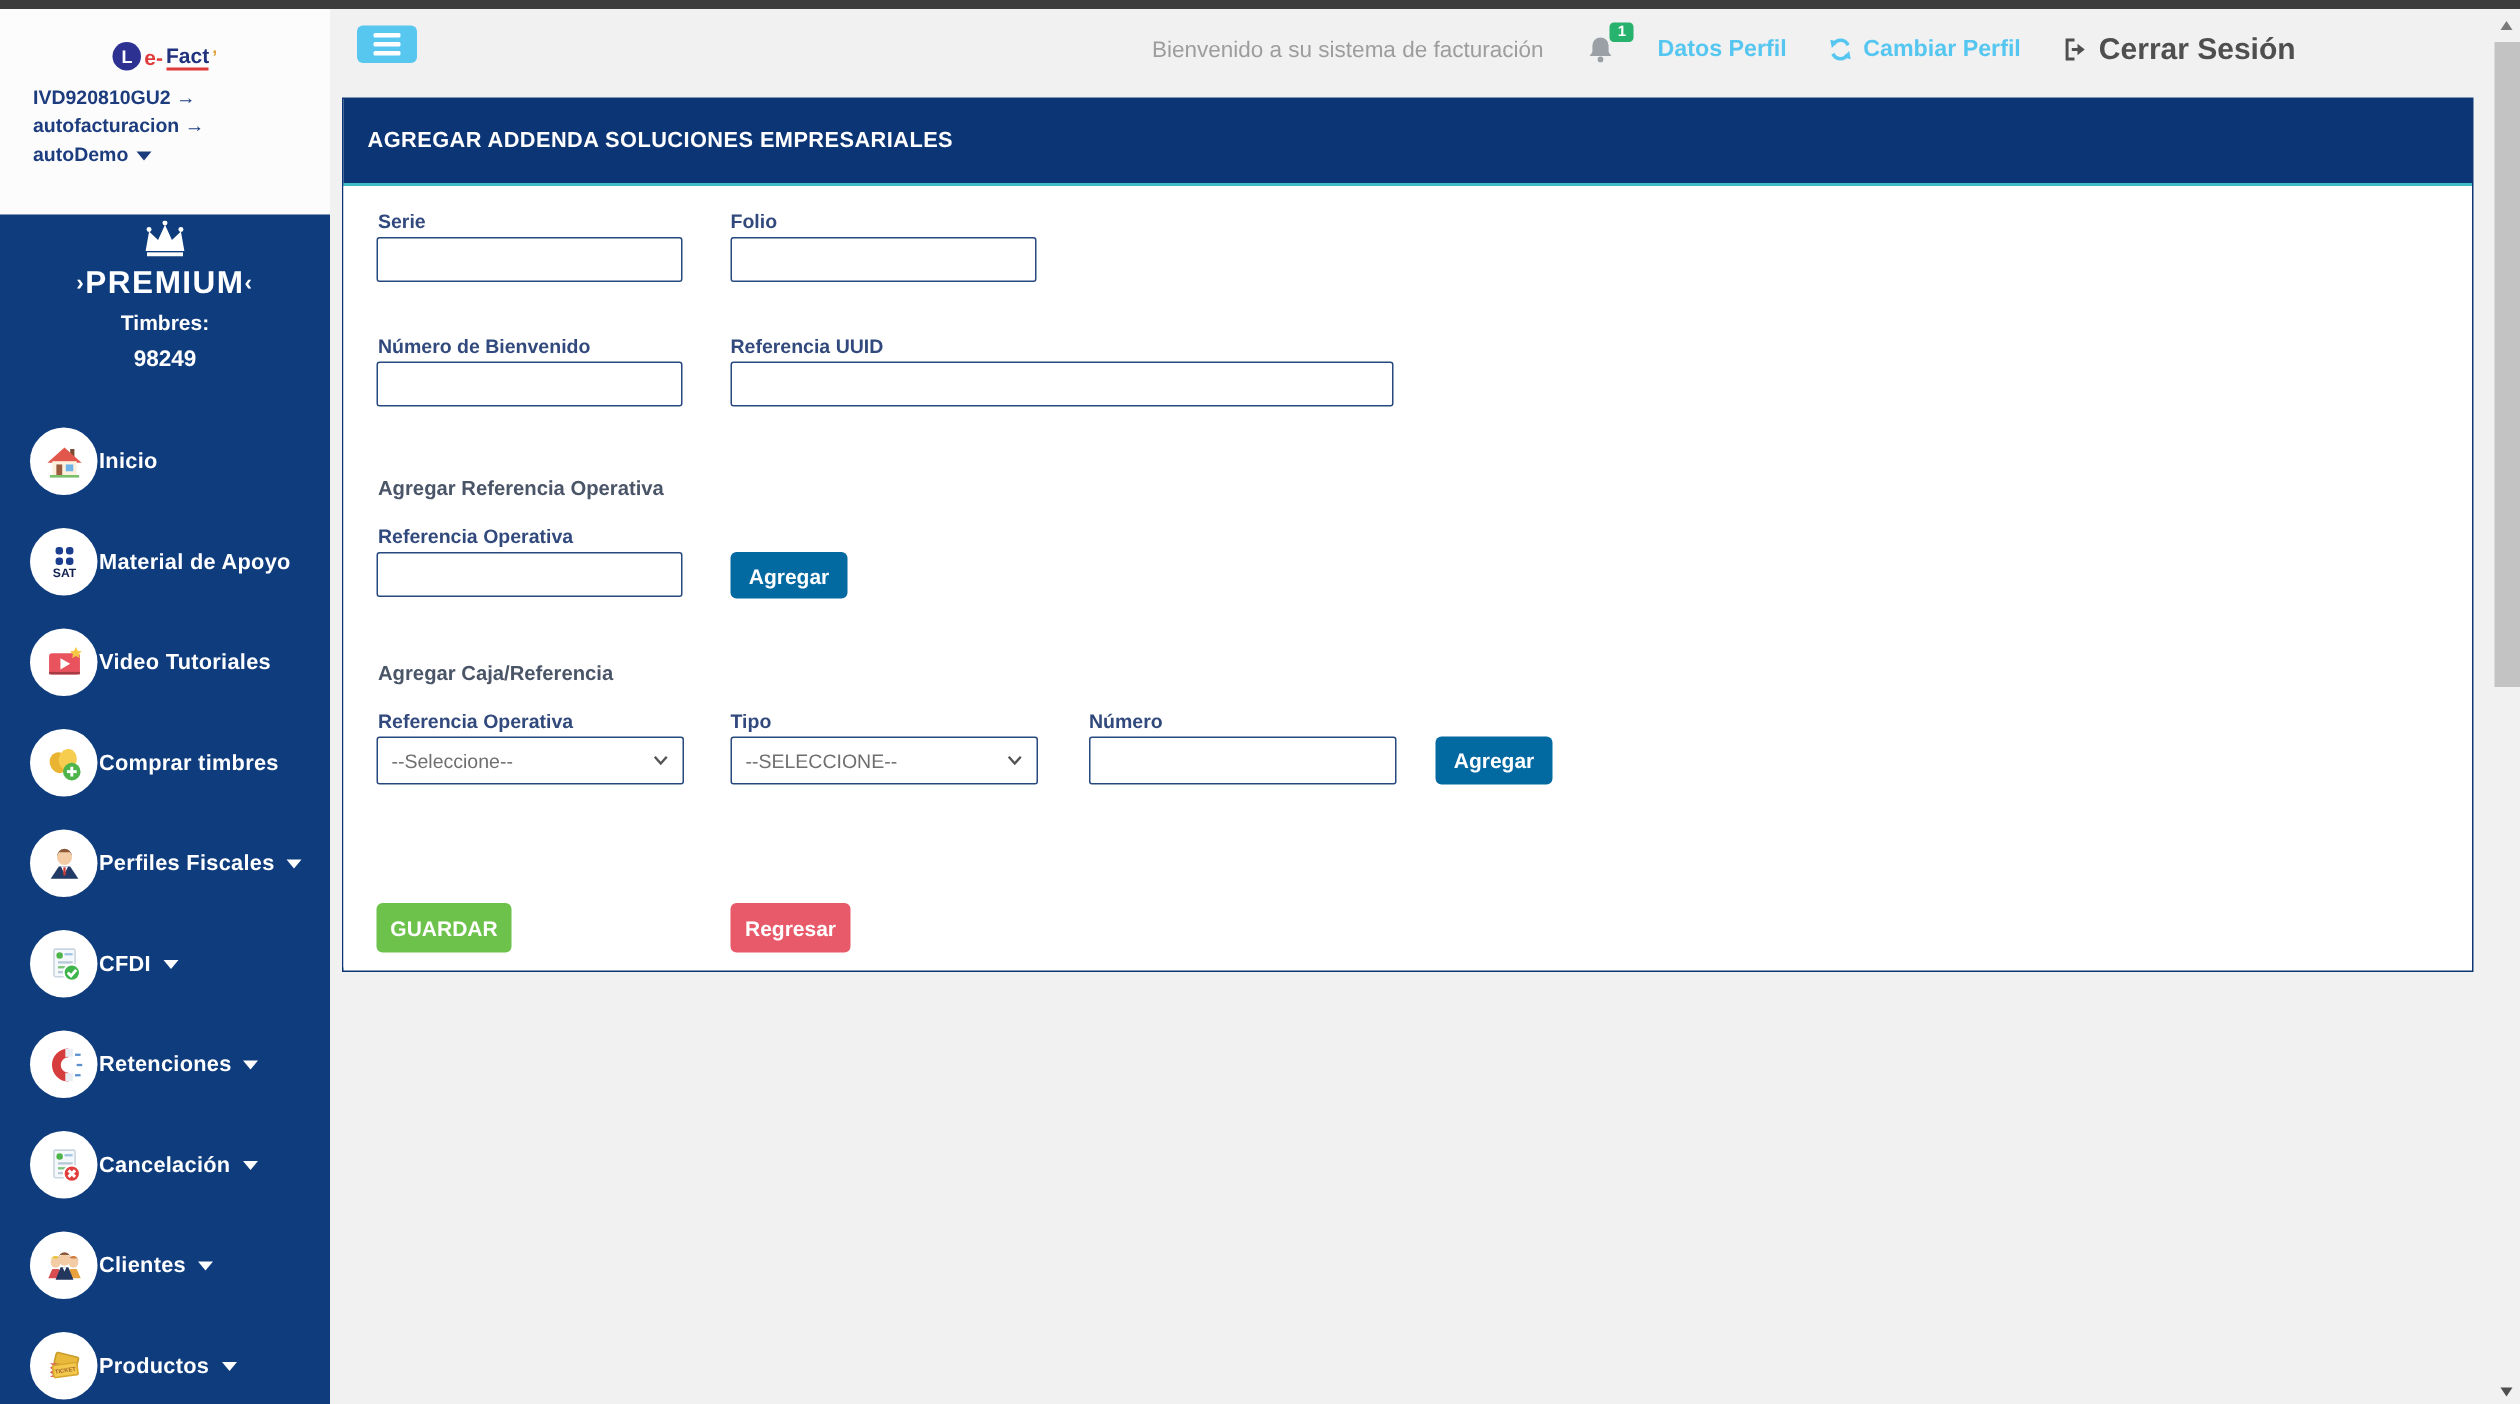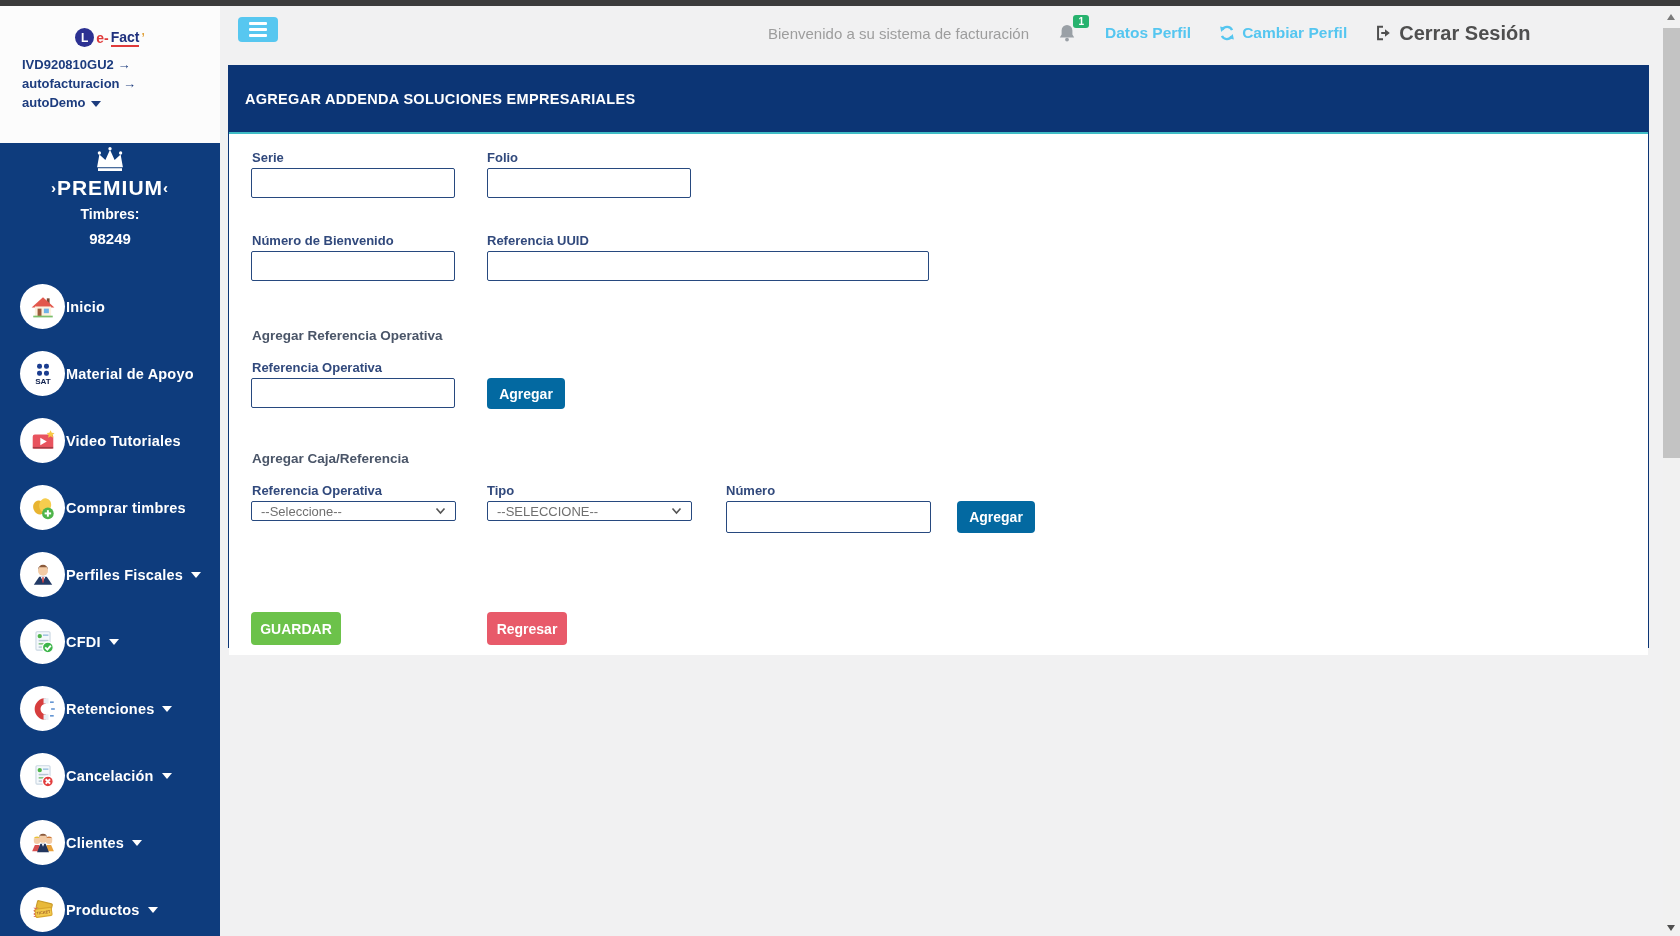--- a/index.html
+++ b/index.html
@@ -49,30 +49,30 @@
   .badge { position:absolute; top:-7px; right:-11px; background:#27b26e; color:#fff; font-size:10px;
            font-weight:bold; border-radius:3px; padding:1px 5px; }
   .link-blue { color:#55c6f0; font-weight:bold; font-size:15.5px; cursor:pointer; display:flex;
                align-items:center; gap:6px; }
   .link-dark { color:#4f4f4f; font-weight:bold; font-size:20px; cursor:pointer; display:flex;
                align-items:center; gap:7px; }
 
   
   .panel { left:228px; top:65px; width:1421px; height:583px; background:#fff;
            border:1px solid #0c3575; }
-  .panel-header { height:68px; background:#0c3575; color:#fff; font-weight:bold; font-size:14.5px;
+  .panel-header { height:58px; background:#0c3575; color:#fff; font-weight:bold; font-size:14.5px;
                   letter-spacing:.3px; display:flex; align-items:center; padding-left:16px;
                   border-bottom:2px solid #3fbcc6; }
   .panel-body { position:relative; height:521px; background:#fff; }
 
   .fld-label { position:absolute; color:#31497c; font-weight:bold; font-size:13px; }
   .sec-title { position:absolute; color:#4a5568; font-weight:bold; font-size:13.5px; }
   .txt-input { position:absolute; height:30px; border:1px solid #27497f; border-radius:2px;
                background:#fff; font-size:13px; padding:0 6px; color:#333; outline:none; }
-  .sel { position:absolute; height:20px; border:1px solid #27497f; border-radius:2px; background:#fff;
+  .sel { position:absolute; height:32px; border:1px solid #27497f; border-radius:2px; background:#fff;
          display:flex; align-items:center; justify-content:space-between; padding:0 9px;
          color:#6f6f6f; font-size:13px; cursor:pointer; }
   .btn { position:absolute; border:none; border-radius:4px; color:#fff; font-weight:bold;
          font-size:14px; cursor:pointer; font-family:"Liberation Sans", sans-serif; }
   .btn-orange { background:#0369a1; }
   .btn-green  { background:#6cc24a; }
   .btn-red    { background:#e85a6a; }
 
   
   .scrollbar { right:0; top:6px; width:17px; height:930px; background:#f1f1f1; }

